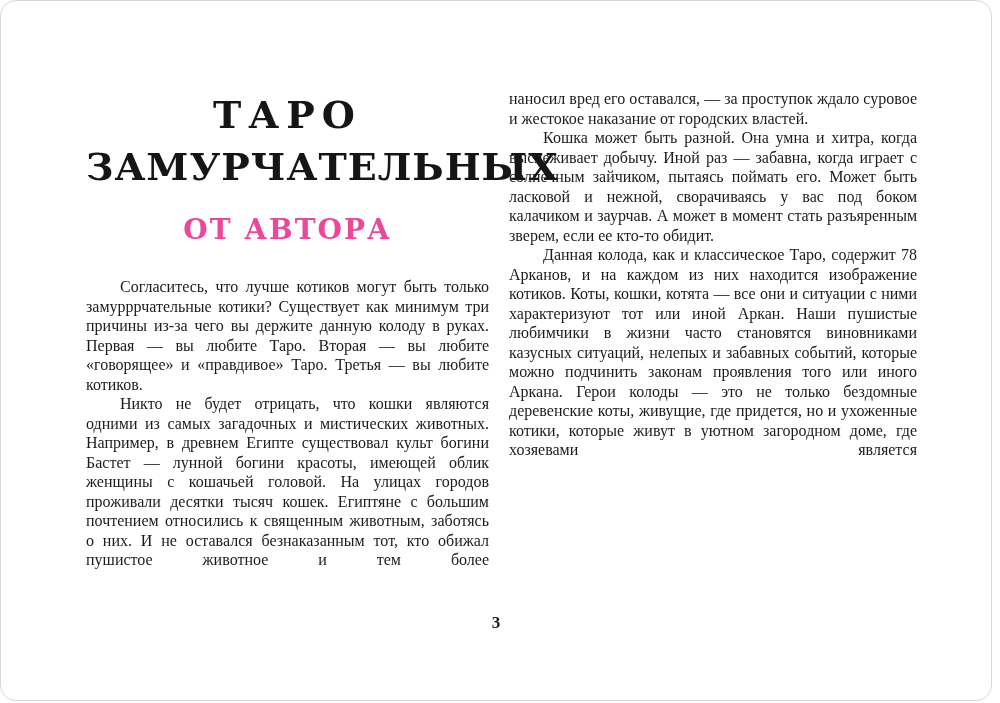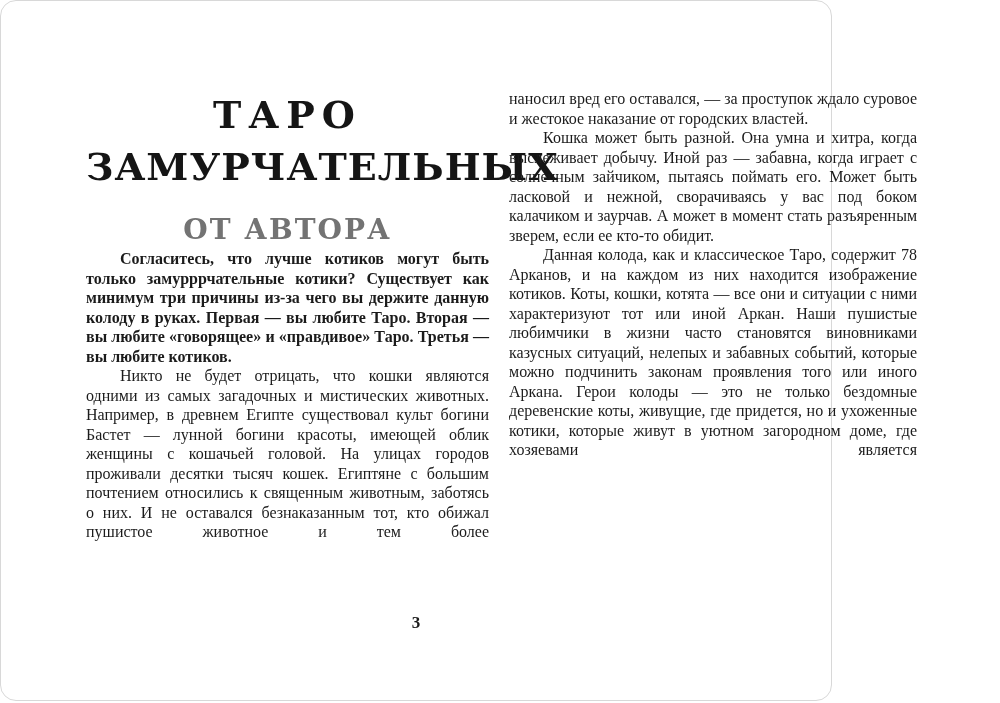--- a/index.html
+++ b/index.html
@@ -5,21 +5,21 @@
   html, body {
     margin: 0;
     padding: 0;
     width: 1000px;
     height: 703px;
     background: #ffffff;
     overflow: hidden;
   }
   .sheet {
     position: relative;
-    width: 832px;
+    width: 992px;
     height: 701px;
     background: #ffffff;
     border: 1px solid #d8d8d8;
     border-radius: 16px;
     box-sizing: border-box;
     font-family: "Liberation Serif", serif;
     color: #1b1b1b;
   }
   .col {
     position: absolute;
@@ -51,33 +51,33 @@
     letter-spacing: 7px;
   }
   .chapter-heading {
     margin: 18px 0 0 0;
     text-align: center;
     font-family: "DejaVu Serif", serif;
     font-weight: bold;
     font-size: 28px;
     line-height: 38px;
     letter-spacing: 2px;
-    color: #737373;
+    color: #ec4899;
   }
   .body-par {
     margin: 0;
     font-size: 16px;
     line-height: 19.5px;
     text-align: justify;
   }
   .body-par.indent {
     text-indent: 34px;
   }
   .body-par.first-par {
-    font-weight: bold;
+    margin-top: 28px;
   }
   .body-par.runover {
     text-align-last: justify;
   }
   .page-number {
     position: absolute;
     left: 0;
     top: 612px;
     width: 100%;
     text-align: center;

